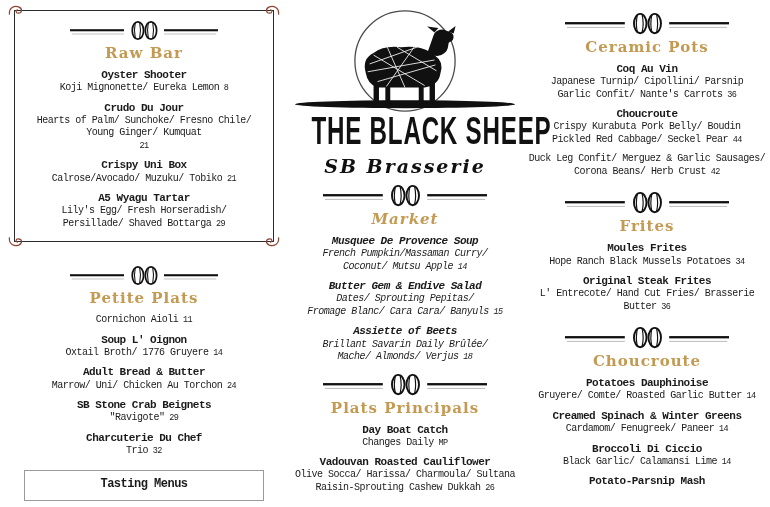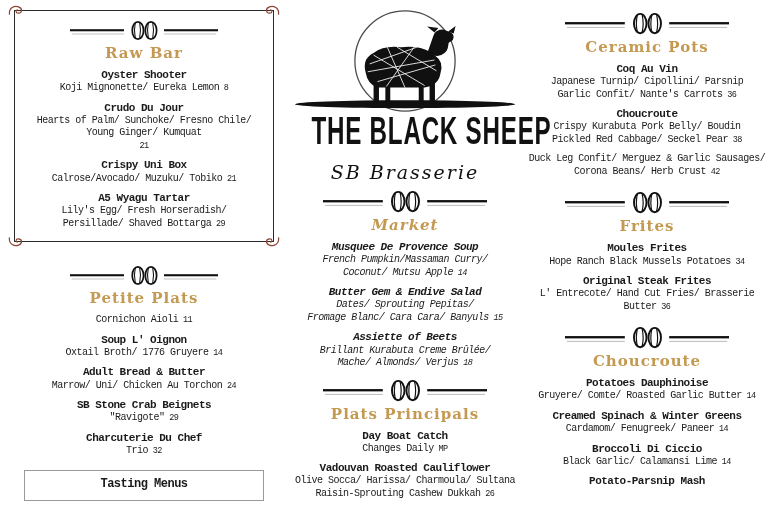--- a/index.html
+++ b/index.html
@@ -41,22 +41,22 @@
 
   
   .tasting-box { border:1px solid #9a9a9a; margin:12px 10px 0; padding:6px 2px 8px; }
   .tasting-title { font-weight:bold; font-size:12px; letter-spacing:-0.5px; margin-bottom:1px; }
 
   
   .logo-svg { display:block; margin:0 auto; }
   .logo-title { font-family:"Liberation Sans", sans-serif; font-weight:bold; font-size:31px;
                 letter-spacing:1px; transform:scale(0.78,1.28); transform-origin:center top;
                 margin-top:-8px; white-space:nowrap; color:#111; }
-  .logo-sub { font-family:"DejaVu Serif", serif; font-style:italic; font-weight:normal;
-              font-size:19px; letter-spacing:2px; margin-top:17px; color:#111; }
+  .logo-sub { font-family:"DejaVu Serif", serif; font-style:italic; font-weight:bold;
+              font-size:19px; letter-spacing:2px; margin-top:11px; color:#111; }
   .mid-div1 { margin-top:7px;font-style:italic; }
   .mid-div2 { margin-top:9px; }
   .right-gap { margin-top:13px; }
 </style>
 </head>
 <body>
 
 <svg width="0" height="0" style="position:absolute">
   <defs>
     <g id="orn">
@@ -193,21 +193,21 @@
         <div class="mi-desc"><span>French Pumpkin/Massaman Curry/
 Coconut/ Mutsu Apple</span><span class="price">14</span></div>
       </div>
       <div class="mi">
         <div class="mi-name">Butter Gem &amp; Endive Salad</div>
         <div class="mi-desc"><span>Dates/ Sprouting Pepitas/
 Fromage Blanc/ Cara Cara/ Banyuls</span><span class="price">15</span></div>
       </div>
       <div class="mi">
         <div class="mi-name">Assiette of Beets</div>
-        <div class="mi-desc"><span>Brillant Kurabuta Creme Brûlée/
+        <div class="mi-desc"><span>Brillant Savarin Daily Brûlée/
 Mache/ Almonds/ Verjus</span><span class="price">18</span></div>
       </div>
     </div>
 
     <div class="mid-div2">
       <svg class="div-svg div-md" viewBox="0 0 170 24">
           <use href="#orn"></use>
         </svg>
       <div class="sec-title">Plats Principals</div>
 
@@ -233,21 +233,21 @@
       <div class="sec-title">Ceramic Pots</div>
 
       <div class="mi">
         <div class="mi-name">Coq Au Vin</div>
         <div class="mi-desc"><span>Japanese Turnip/ Cipollini/ Parsnip
 Garlic Confit/ Nante's Carrots</span><span class="price">36</span></div>
       </div>
       <div class="mi">
         <div class="mi-name">Choucroute</div>
         <div class="mi-desc"><span>Crispy Kurabuta Pork Belly/ Boudin
-Pickled Red Cabbage/ Seckel Pear</span><span class="price">38</span></div>
+Pickled Red Cabbage/ Seckel Pear</span><span class="price">44</span></div>
       </div>
       <div class="mi">
         <div class="mi-desc"><span>Duck Leg Confit/ Merguez &amp; Garlic Sausages/
 Corona Beans/ Herb Crust</span><span class="price">42</span></div>
       </div>
     </div>
 
     <div class="right-gap">
       <svg class="div-svg div-md" viewBox="0 0 170 24">
           <use href="#orn"></use>

